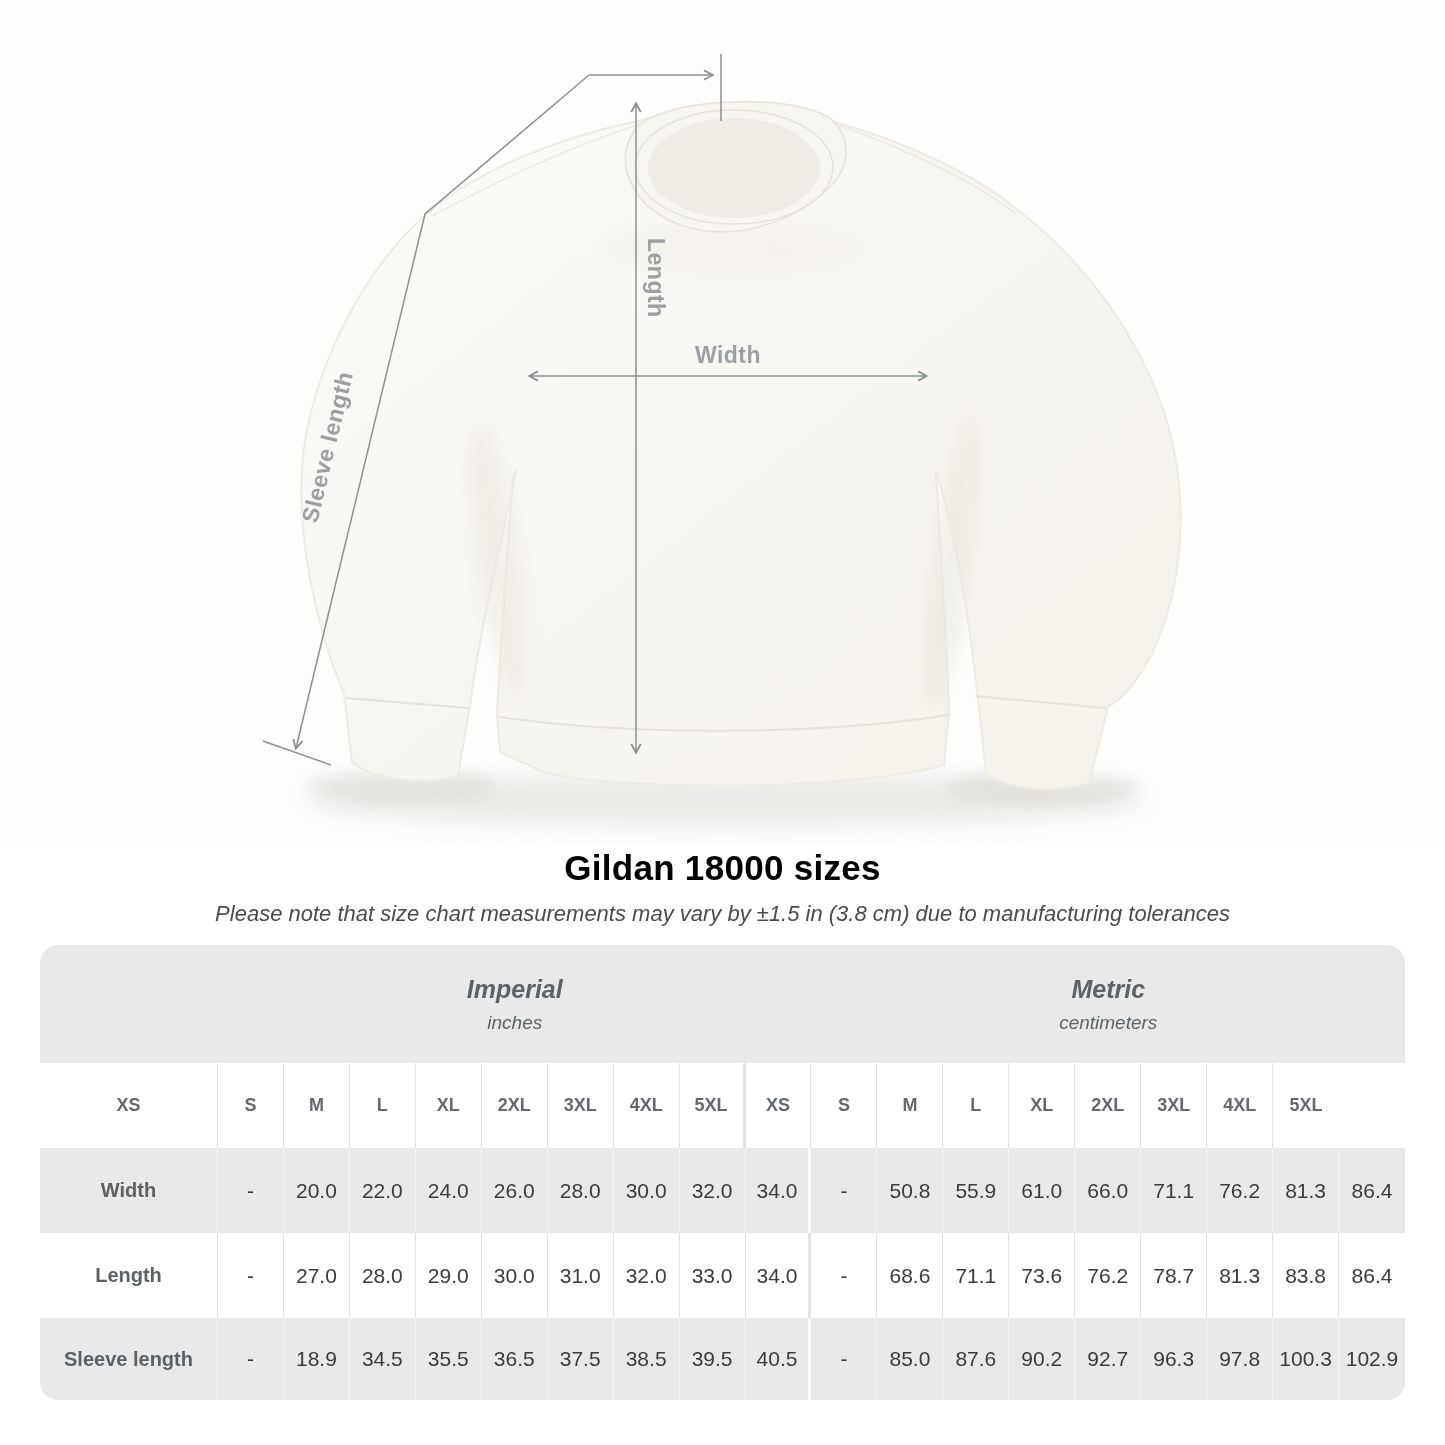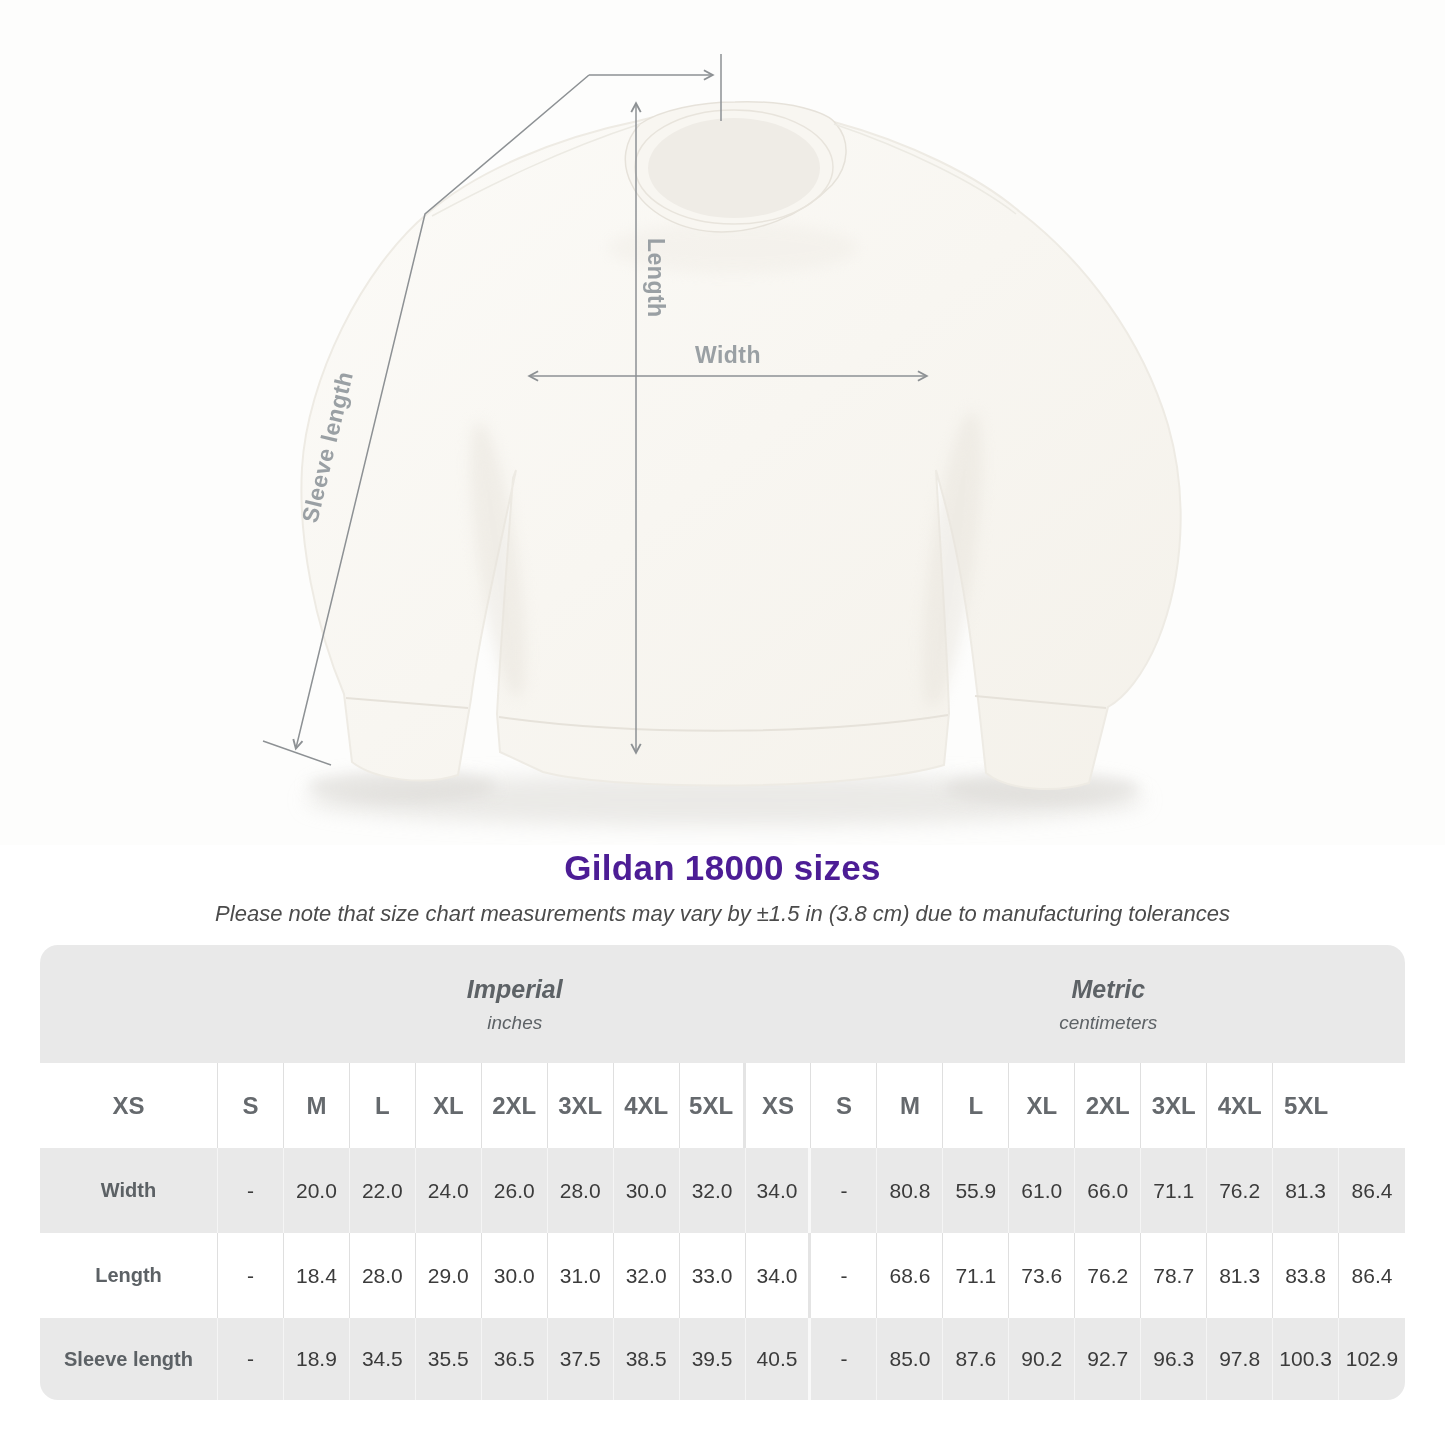--- a/index.html
+++ b/index.html
@@ -2,42 +2,42 @@
 <html><head>
 <meta charset="utf-8">
 <style>
   html,body{margin:0;padding:0;background:#fff;}
   .page{width:1445px;height:1445px;position:relative;background:#ffffff;
         font-family:"Liberation Sans", sans-serif;overflow:hidden;}
 
   .hero{position:absolute;top:0;left:0;width:1445px;height:845px;}
 
   .page-title{position:absolute;top:848px;left:0;width:100%;text-align:center;
-        font-size:35px;font-weight:bold;color:#4c1d95;letter-spacing:.3px;margin:0;}
+        font-size:35px;font-weight:bold;color:#000000;letter-spacing:.3px;margin:0;}
   .page-subtitle{position:absolute;top:901px;left:0;width:100%;text-align:center;
         font-style:italic;font-size:22px;color:#4b4b4b;margin:0;}
 
   .size-table{position:absolute;top:945px;left:40px;width:1365px;}
 
   .band{height:118px;background:#e9e9e9;border-radius:18px 18px 0 0;
         display:grid;grid-template-columns:178px 1fr 1fr;}
   .band-group{display:flex;flex-direction:column;align-items:center;justify-content:center;
         gap:8px;color:#5d6266;}
   .band-title{font-size:25px;font-weight:bold;font-style:italic;}
   .band-sub{font-size:19px;font-style:italic;text-align:right;}
 
   .trow{display:grid;grid-template-columns:178px repeat(18,1fr);height:85px;
         --div:#dfdfdf;--middiv:#e4e4e4;background:#ffffff;}
   .trow.striped{background:#e9e9e9;--div:#f5f5f5;--middiv:#f9f9f9;}
   .trow.last{height:82px;border-radius:0 0 18px 18px;overflow:hidden;}
   .cell{display:flex;align-items:center;justify-content:center;
         border-right:1px solid var(--div);font-size:21px;color:#3b3b3b;}
   .cell:last-child{border-right:none;}
   .cell.label{font-weight:bold;font-size:20px;color:#5c6165;}
-  .cell.head{font-weight:bold;font-size:24px;color:#65696d;}
+  .cell.head{font-weight:bold;font-size:18px;color:#65696d;}
   .cell.mid{border-right:3px solid var(--middiv);}
 
   .dim-label{font-family:"Liberation Sans",sans-serif;font-size:23px;font-weight:bold;
         fill:#9aa0a4;letter-spacing:.5px;}
   .dim-line{stroke:#8d9194;stroke-width:1.5;fill:none;}
 </style>
 </head>
 <body>
 
 <div class="page">
@@ -181,33 +181,33 @@
           <div class="cell val">-</div>
           <div class="cell val">20.0</div>
           <div class="cell val">22.0</div>
           <div class="cell val">24.0</div>
           <div class="cell val">26.0</div>
           <div class="cell val">28.0</div>
           <div class="cell val">30.0</div>
           <div class="cell val">32.0</div>
           <div class="cell val mid">34.0</div>
           <div class="cell val">-</div>
-          <div class="cell val">80.8</div>
+          <div class="cell val">50.8</div>
           <div class="cell val">55.9</div>
           <div class="cell val">61.0</div>
           <div class="cell val">66.0</div>
           <div class="cell val">71.1</div>
           <div class="cell val">76.2</div>
           <div class="cell val">81.3</div>
           <div class="cell val">86.4</div>
         </div>
         <div class="trow plain">
           <div class="cell label">Length</div>
           <div class="cell val">-</div>
-          <div class="cell val">18.4</div>
+          <div class="cell val">27.0</div>
           <div class="cell val">28.0</div>
           <div class="cell val">29.0</div>
           <div class="cell val">30.0</div>
           <div class="cell val">31.0</div>
           <div class="cell val">32.0</div>
           <div class="cell val">33.0</div>
           <div class="cell val mid">34.0</div>
           <div class="cell val">-</div>
           <div class="cell val">68.6</div>
           <div class="cell val">71.1</div>

